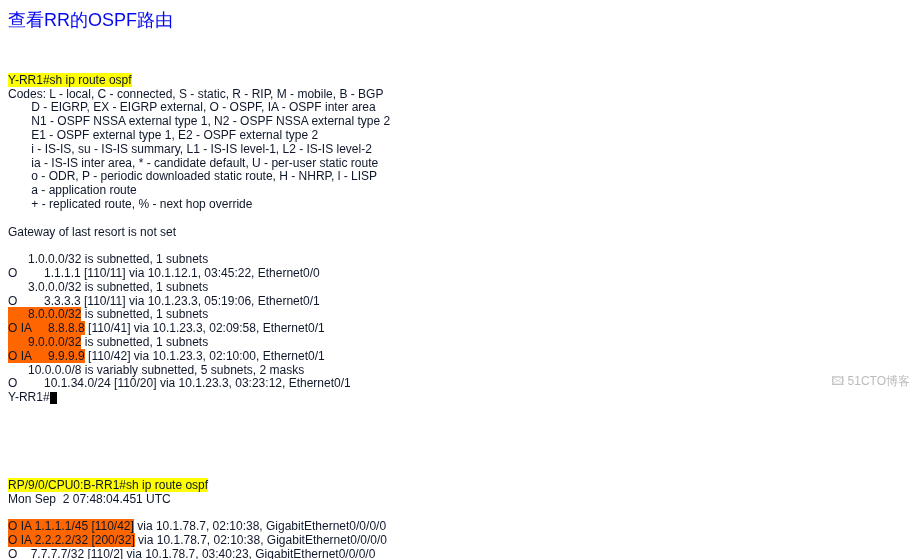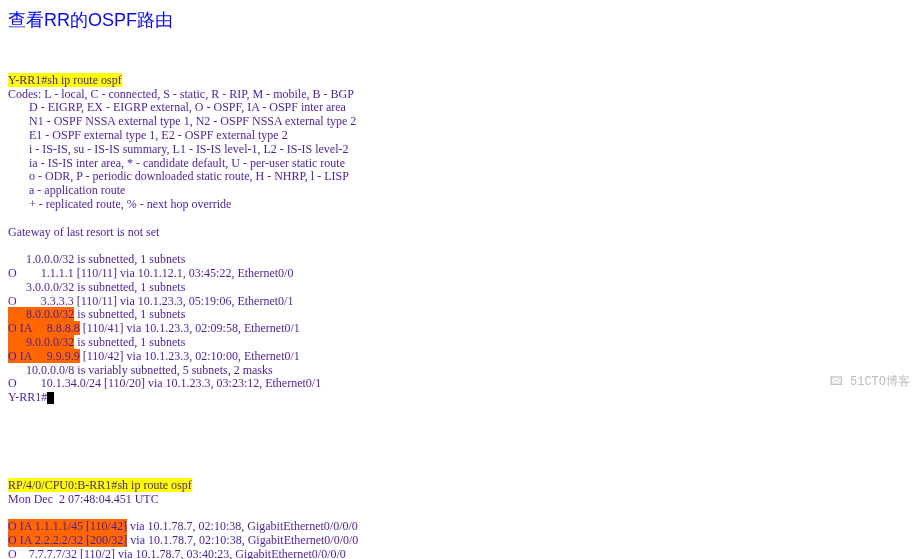--- a/index.html
+++ b/index.html
@@ -1,21 +1,21 @@
 <!DOCTYPE html>
 <html><head>
 <meta charset="utf-8">
 <style>
   body{margin:0;padding:8px;font-family:"SimSun","宋体",sans-serif;background:#fff;width:924px;box-sizing:border-box;position:relative}
   .title{color:#0508ec;font-size:18px;font-weight:normal;margin-bottom:28px}
-  .term{font-family:Liberation Serif, serif;font-size:12px;line-height:13.8px;white-space:pre;color:#4c1d95}
+  .term{font-family:Liberation Sans, sans-serif;font-size:12px;line-height:13.8px;white-space:pre;color:#0f172a}
   .hl-yellow{background:#ffff00}
   .hl-orange{background:#ff6600}
   .cursor{display:inline-block;width:7px;height:12px;background:#000;vertical-align:text-bottom}
-  .watermark{position:absolute;right:14px;top:372px;color:#bbb;font-size:12px;font-family:Liberation Mono, monospace}
+  .watermark{position:absolute;right:14px;top:372px;color:#bbb;font-size:12px;font-family:Liberation Sans, sans-serif}
 </style>
 </head>
 <body>
 
 <div class="title">查看RR的OSPF路由</div>
 
 <div class="term">
 <span class="hl-yellow"><span>Y-RR1#</span><span>sh ip route ospf</span></span>
 <span>Codes: L - local, C - connected, S - static, R - RIP, M - mobile, B - BGP</span>
 <span>       D - EIGRP, EX - EIGRP external, O - OSPF, IA - OSPF inter area </span>
@@ -38,22 +38,22 @@
 <span class="hl-orange">      9.0.0.0/32</span><span> is subnetted, 1 subnets</span>
 <span class="hl-orange">O IA     9.9.9.9</span><span> [110/42] via 10.1.23.3, 02:10:00, Ethernet0/1</span>
 <span>      10.0.0.0/8 is variably subnetted, 5 subnets, 2 masks</span>
 <span>O        10.1.34.0/24 [110/20] via 10.1.23.3, 03:23:12, Ethernet0/1</span>
 <span>Y-RR1#</span><span class="cursor"></span>
 </div>
 
 <div style="height:60px"></div>
 
 <div class="term">
-<span class="hl-yellow"><span>RP/4/0/CPU0:B-RR1#</span><span>sh ip route ospf</span></span>
-<span>Mon Dec  2 07:48:04.451 UTC</span>
+<span class="hl-yellow"><span>RP/9/0/CPU0:B-RR1#</span><span>sh ip route ospf</span></span>
+<span>Mon Sep  2 07:48:04.451 UTC</span>
 
 <span class="hl-orange">O IA 1.1.1.1/45 [110/42]</span><span> via 10.1.78.7, 02:10:38, GigabitEthernet0/0/0/0</span>
 <span class="hl-orange">O IA 2.2.2.2/32 [200/32]</span><span> via 10.1.78.7, 02:10:38, GigabitEthernet0/0/0/0</span>
 <span>O    7.7.7.7/32 [110/2] via 10.1.78.7, 03:40:23, GigabitEthernet0/0/0/0</span>
 
 
 
 </div>
 
 <div class="watermark">🖾 51CTO博客</div>

